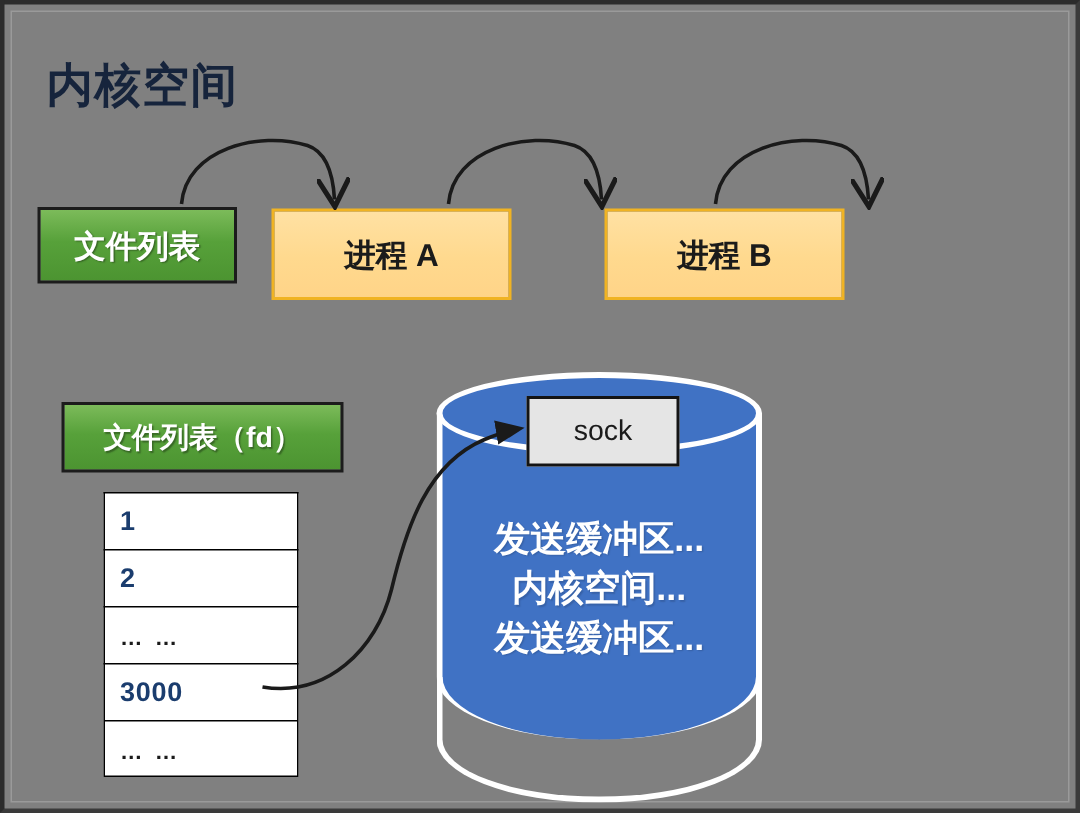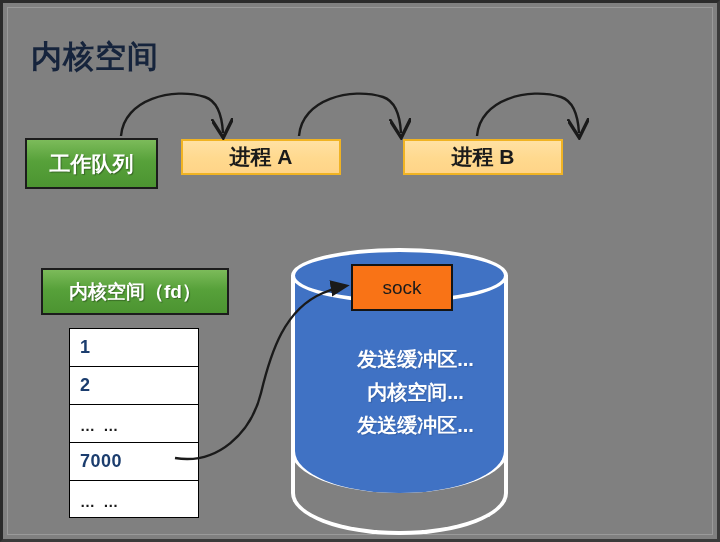--- a/index.html
+++ b/index.html
@@ -59,21 +59,21 @@
     border: 2px solid #1c1c1c;
     background: linear-gradient(to bottom, #7cbb5a 0%, #57a13a 45%, #4c9431 100%);
     color: #ffffff;
     font-size: 21px;
     font-weight: bold;
     text-shadow: 1px 1px 1px rgba(0,0,0,0.35);
   }
 
   .process {
     top: 136px;
-    height: 36px;
+    height: 61px;
     border: 2px solid #f0b323;
     background: linear-gradient(to bottom, #ffe1a3 0%, #ffd98e 55%, #ffd488 100%);
     color: #1b1b1b;
     font-size: 21px;
     font-weight: bold;
     justify-content: center;
   }
   .process-a { left: 178px; width: 160px; }
   .process-b { left: 355px; width: 160px; margin-left: 45px; }
   .process-c { left: 532px; width: 158px; }
@@ -158,39 +158,39 @@
     top: 0;
     width: 217px;
     height: 55px;
     box-sizing: border-box;
     background: #4072c4;
     border: 4px solid #ffffff;
     border-radius: 50%;
   }
   .cyl-text {
     position: absolute;
-    left: 16px;
+    left: 0;
     top: 95px;
     width: 217px;
     text-align: center;
     color: #ffffff;
-    font-size: 20px;
+    font-size: 24px;
     font-weight: bold;
     line-height: 33px;
     white-space: nowrap;
     text-shadow: 1px 1px 1px rgba(0,0,0,0.15);
   }
   .sock-box {
     position: absolute;
     left: 60px;
     top: 16px;
     width: 102px;
     height: 47px;
     box-sizing: border-box;
-    background: #f97316;
+    background: #e5e5e5;
     border: 2px solid #141414;
     display: flex;
     align-items: center;
     justify-content: center;
     font-size: 19px;
     color: #1b1b1b;
     z-index: 5;
   }
 
   svg.overlay {
@@ -205,46 +205,46 @@
 </head>
 <body>
 
 <div id="canvas">
 
   <div id="inner-frame"></div>
 
   <div class="title">内核空间</div>
 
   <div class="box workqueue">
-    <span>工作队列</span>
+    <span>文件列表</span>
   </div>
 
   <div class="box process process-a">
     <span>进程 A</span>
   </div>
   <div class="box process process-b">
     <span>进程 B</span>
   </div>
 
   <div class="box filelist-header">
-    <span>内核空间（fd）</span>
+    <span>文件列表（fd）</span>
   </div>
 
   <div id="filelist-rows">
     <div class="filelist-row">
       <span>1</span>
     </div>
     <div class="filelist-row">
       <span>2</span>
     </div>
     <div class="filelist-row ellipsis">
       <span>…  …</span>
     </div>
     <div class="filelist-row">
-      <span>7000</span>
+      <span>3000</span>
     </div>
     <div class="filelist-row ellipsis">
       <span>…  …</span>
     </div>
   </div>
 
   <div id="cyl">
     <div class="cyl-body"></div>
     <div class="cyl-bottom-arc"></div>
     <div class="cyl-top"></div>

